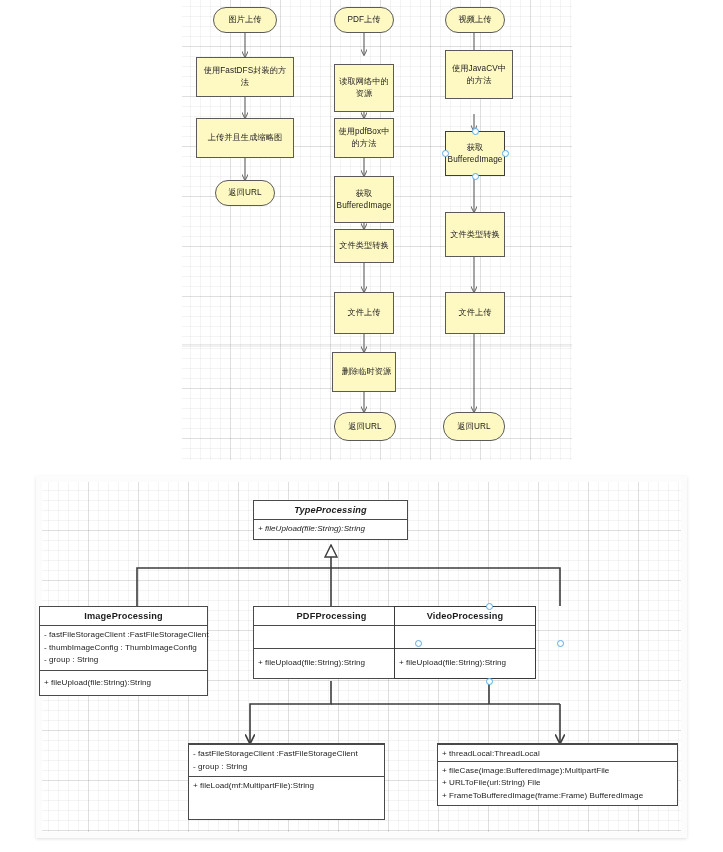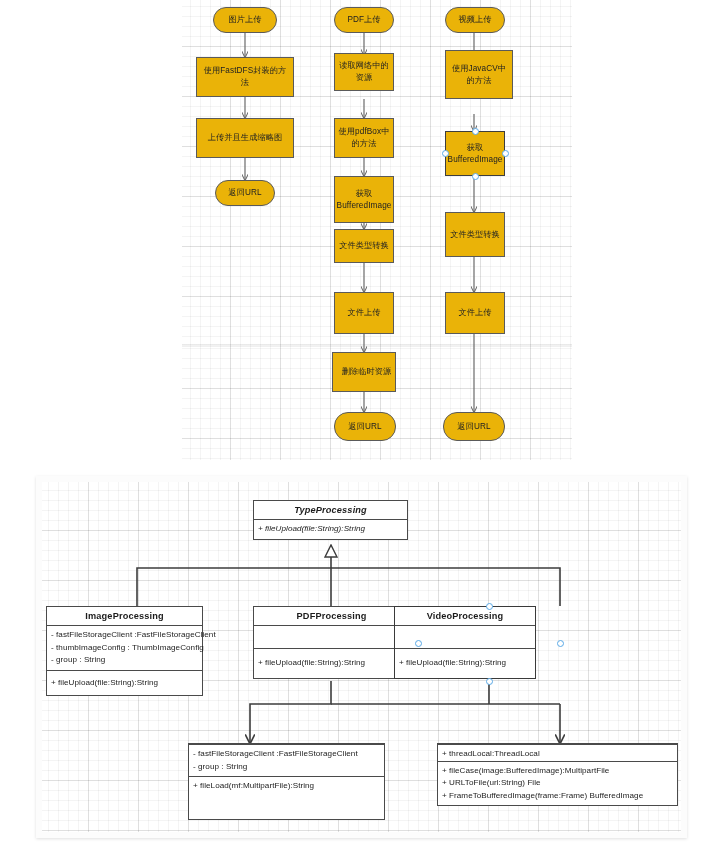--- a/index.html
+++ b/index.html
@@ -81,21 +81,21 @@
   }
 
   
   .node {
     position: absolute;
     box-sizing: border-box;
     display: flex;
     align-items: center;
     justify-content: center;
     text-align: center;
-    background: #eab308;
+    background: #fef9c3;
     border: 1.3px solid #5a5a5a;
     color: #222;
     font-size: 8.2px;
     line-height: 1.42;
     padding: 2px 3px;
     letter-spacing: 0.1px;
   }
   .node.term { border-radius: 14px; }
   .node.sel  { border-color: #3d3d3d; border-width: 1.6px; }
 
@@ -190,21 +190,21 @@
 <div class="node" style="left:196px;top:118px;width:98px;height:40px;">
   <span>上传并且生成缩略图</span>
 </div>
 <div class="node term" style="left:215px;top:180px;width:60px;height:26px;">
   <span>返回URL</span>
 </div>
 
 <div class="node term" style="left:334px;top:7px;width:60px;height:26px;">
   <span>PDF上传</span>
 </div>
-<div class="node" style="left:334px;top:53px;width:60px;height:38px;">
+<div class="node" style="left:334px;top:64px;width:60px;height:48px;">
   <span>读取网络中的资源</span>
 </div>
 <div class="node" style="left:334px;top:118px;width:60px;height:40px;">
   <span>使用pdfBox中的方法</span>
 </div>
 <div class="node" style="left:334px;top:176px;width:60px;height:47px;">
   <span>获取BufferedImage</span>
 </div>
 <div class="node" style="left:334px;top:229px;width:60px;height:34px;">
   <span>文件类型转换</span>
@@ -260,21 +260,21 @@
   </g>
 </svg>
 
 <div class="uml" style="left:253px;top:500px;width:155px;">
   <div class="title iface">TypeProcessing</div>
   <div class="sec">
     <div class="row ital">+ fileUpload(file:String):String</div>
   </div>
 </div>
 
-<div class="uml" style="left:46px;top:606px;width:157px;">
+<div class="uml" style="left:39px;top:606px;width:169px;">
   <div class="title">ImageProcessing</div>
   <div class="sec">
     <div class="row">- fastFileStorageClient :FastFileStorageClient</div>
     <div class="row">- thumbImageConfig : ThumbImageConfig</div>
     <div class="row">- group : String</div>
   </div>
   <div class="sec" style="padding-top:6px;padding-bottom:6px;">
     <div class="row">+ fileUpload(file:String):String</div>
   </div>
 </div>

